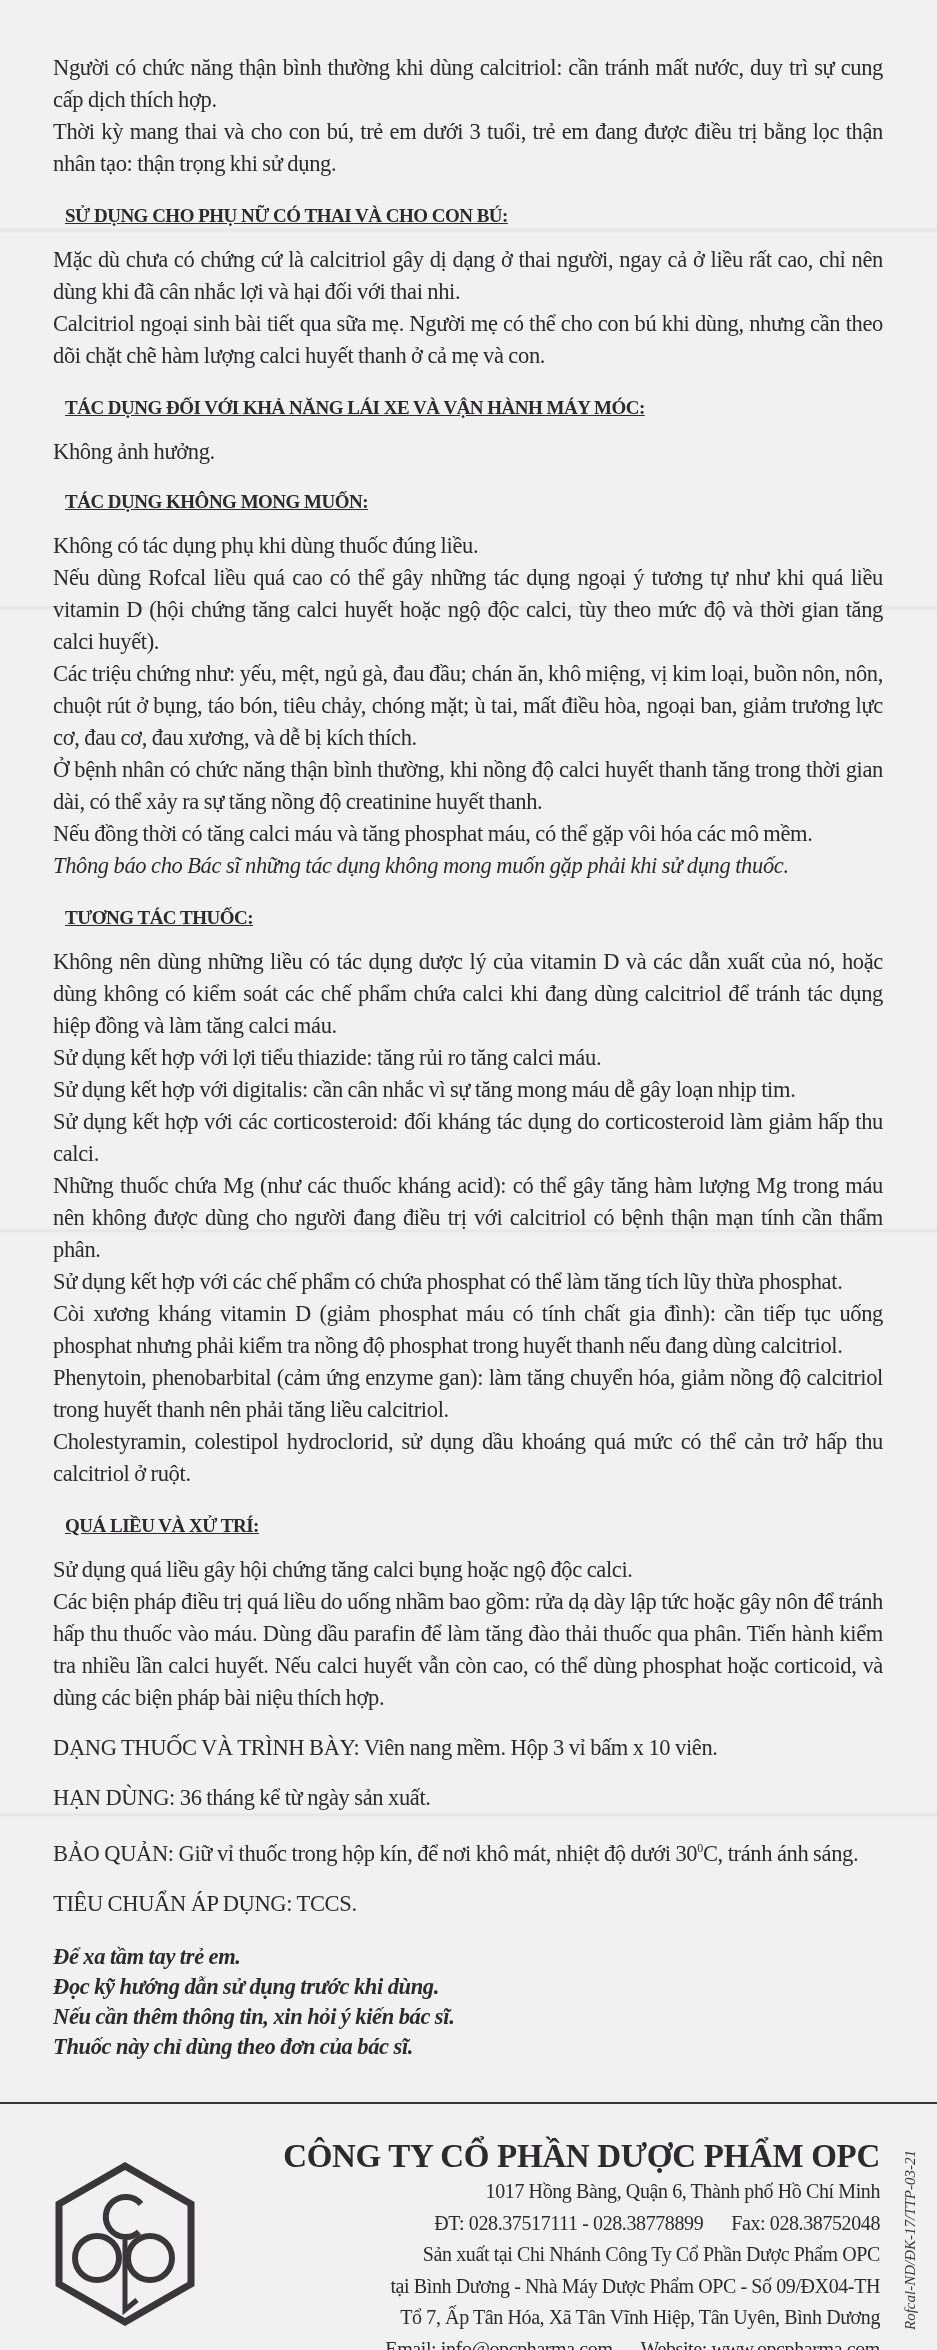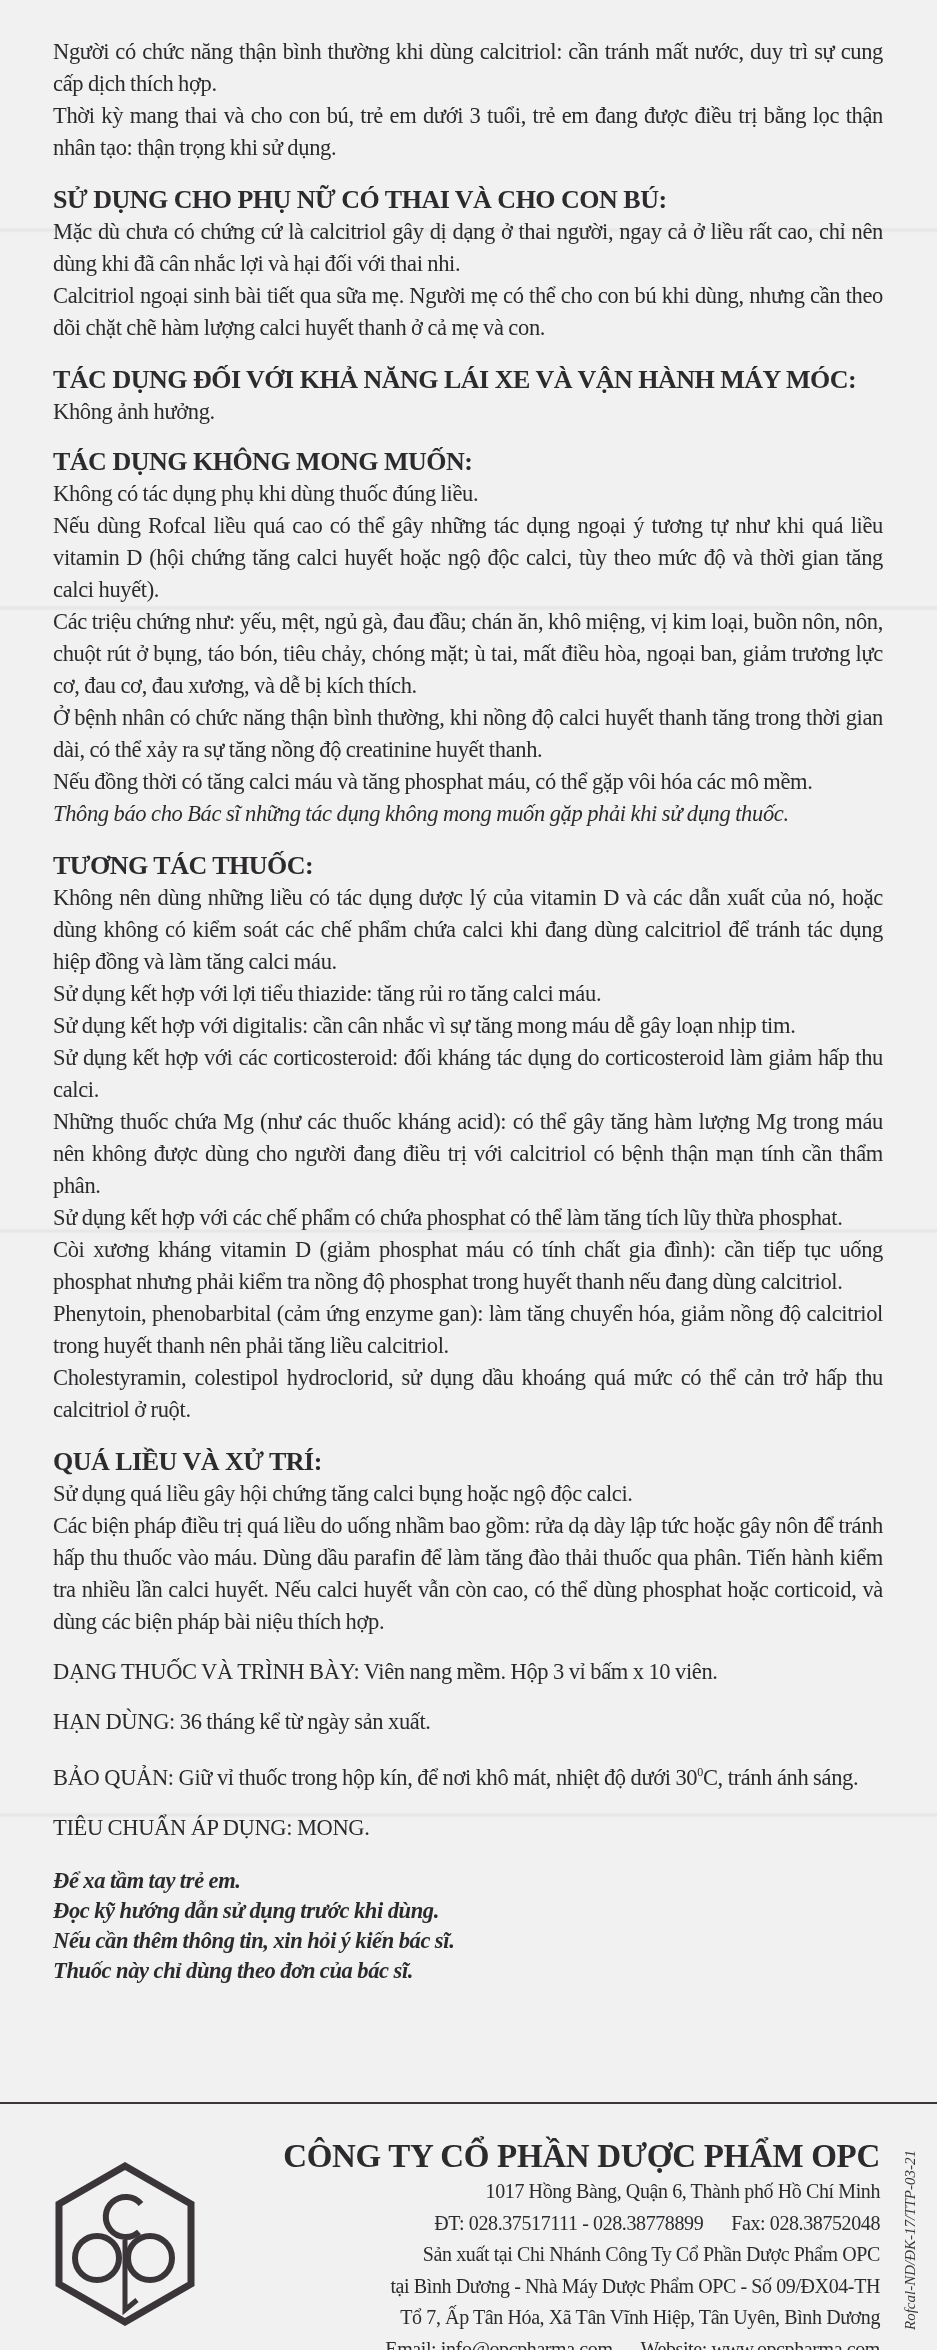--- a/index.html
+++ b/index.html
@@ -9,38 +9,39 @@
       background: #f1f1f2;
       color: #2c2a2c;
       font-family: "Liberation Serif", "DejaVu Serif", serif;
       position: relative;
       overflow: hidden;
     }
     .page { position: absolute; left: 0; top: 0; width: 937px; height: 2350px; }
     .content {
       position: absolute;
       left: 53px;
-      top: 36px;
+      top: 52px;
       width: 830px;
     }
     .p {
       font-size: 22.5px;
       line-height: 32px;
       margin: 0;
       letter-spacing: -0.35px;
       word-spacing: -0.5px;
       text-align: justify;
       text-align-last: left;
     }
     .h {
-      font-size: 26px;
+      font-size: 19px;
       font-weight: bold;
       line-height: 32px;
-      margin: 0;
+      margin: 12px;
       letter-spacing: -0.5px;
+      text-decoration: underline;
     }
     .section { margin-top: 14px; }
     .it { font-style: italic; }
     .inline-h { font-weight: normal; }
     .warnings {
       text-align: center;
       margin-top: 22px;
     }
     .warnings .p { text-align: left; font-style: italic; font-weight: bold; line-height: 30px; }
     .sep {
@@ -152,21 +153,21 @@
     </div>
 
     <div class="section" style="margin-top:18px">
       <p class="p">
         <span class="inline-h">BẢO QUẢN:</span><span> Giữ vỉ thuốc trong hộp kín, để nơi khô mát, nhiệt độ dưới 30</span><sup style="font-size:12px">0</sup><span>C, tránh ánh sáng.</span>
       </p>
     </div>
 
     <div class="section" style="margin-top:18px">
       <p class="p">
-        <span class="inline-h">TIÊU CHUẨN ÁP DỤNG:</span><span> MONG.</span>
+        <span class="inline-h">TIÊU CHUẨN ÁP DỤNG:</span><span> TCCS.</span>
       </p>
     </div>
 
     <div class="warnings">
       <p class="p">Để xa tầm tay trẻ em.</p>
       <p class="p">Đọc kỹ hướng dẫn sử dụng trước khi dùng.</p>
       <p class="p">Nếu cần thêm thông tin, xin hỏi ý kiến bác sĩ.</p>
       <p class="p">Thuốc này chỉ dùng theo đơn của bác sĩ.</p>
     </div>
   </div>

